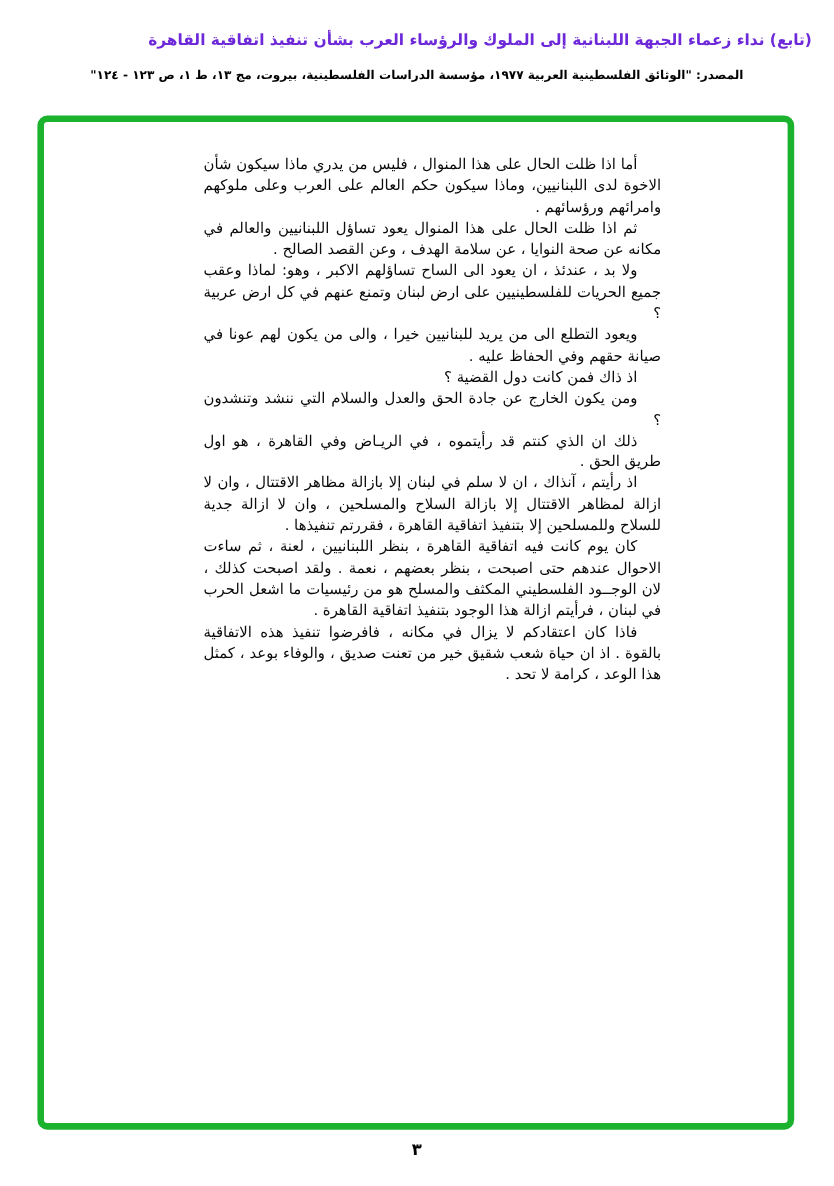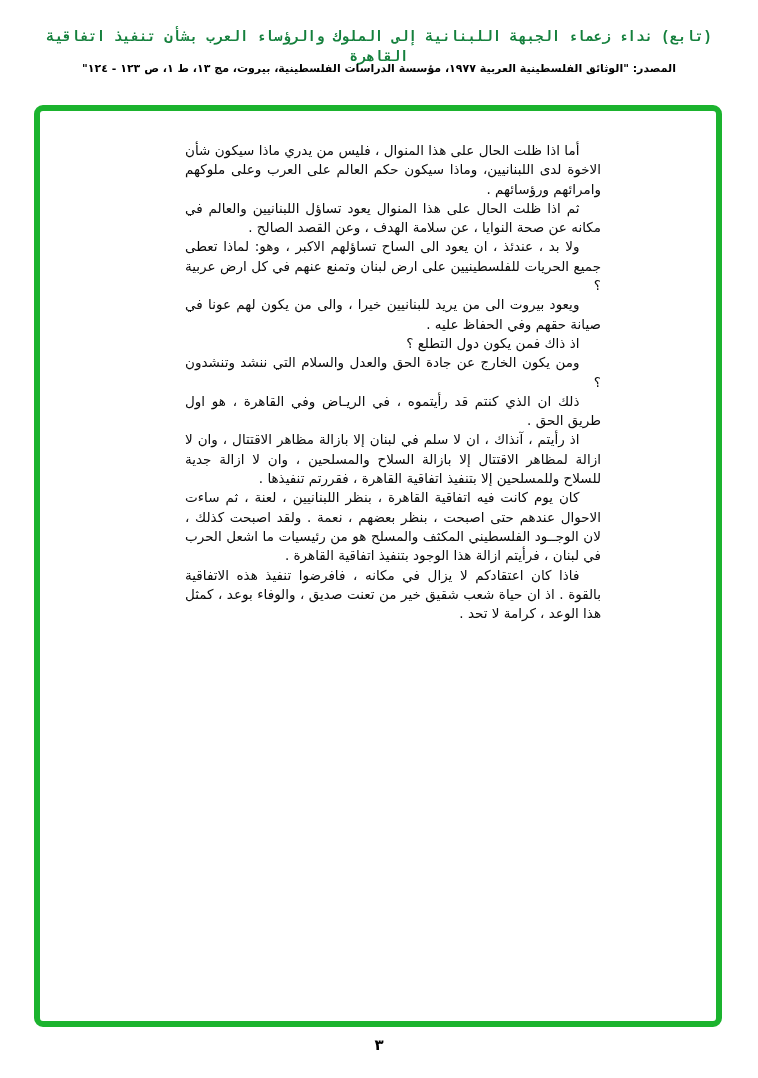--- a/index.html
+++ b/index.html
@@ -14,27 +14,26 @@
     background: #ffffff;
     overflow: hidden;
     font-family: "DejaVu Sans", sans-serif;
     color: #111111;
   }
   .doc-title {
     position: absolute;
     top: 27px;
     left: 20px;
     right: 20px;
-    text-align: center;
+    text-align: right;
     direction: rtl;
     font-weight: bold;
     font-size: 14px;
     line-height: 20px;
-    color: #15803d;
-    font-family: Liberation Mono, monospace;
+    color: #6d28d9;
   }
   .doc-source {
     position: absolute;
     top: 61px;
     left: 20px;
     right: 20px;
     text-align: center;
     direction: rtl;
     font-weight: bold;
     font-size: 11px;
@@ -87,23 +86,23 @@
 <div class="page">
 
   <div class="doc-title">(تابع) نداء زعماء الجبهة اللبنانية إلى الملوك والرؤساء العرب بشأن تنفيذ اتفاقية القاهرة</div>
 
   <div class="doc-source">المصدر:  "الوثائق الفلسطينية العربية ١٩٧٧، مؤسسة الدراسات الفلسطينية، بيروت، مج ١٣، ط ١، ص ١٢٣ - ١٢٤"</div>
 
   <div class="scan-frame">
     <div class="doc-body">
       <p>أما اذا ظلت الحال على هذا المنوال ، فليس من يدري ماذا سيكون شأن الاخوة لدى اللبنانيين، وماذا سيكون حكم العالم على العرب وعلى ملوكهم وامرائهم ورؤسائهم .</p>
       <p>ثم اذا ظلت الحال على هذا المنوال يعود تساؤل اللبنانيين والعالم في مكانه عن صحة النوايا ، عن سلامة الهدف ، وعن القصد الصالح .</p>
-      <p>ولا بد ، عندئذ ، ان يعود الى الساح تساؤلهم الاكبر ، وهو: لماذا تعطى جميع الحريات للفلسطينيين على ارض لبنان وتمنع عنهم في كل ارض عربية ؟</p>
-      <p>ويعود بيروت الى من يريد للبنانيين خيرا ، والى من يكون لهم عونا في صيانة حقهم وفي الحفاظ عليه .</p>
-      <p>اذ ذاك فمن يكون دول التطلع ؟</p>
+      <p>ولا بد ، عندئذ ، ان يعود الى الساح تساؤلهم الاكبر ، وهو: لماذا وعقب جميع الحريات للفلسطينيين على ارض لبنان وتمنع عنهم في كل ارض عربية ؟</p>
+      <p>ويعود التطلع الى من يريد للبنانيين خيرا ، والى من يكون لهم عونا في صيانة حقهم وفي الحفاظ عليه .</p>
+      <p>اذ ذاك فمن كانت دول القضية ؟</p>
       <p>ومن يكون الخارج عن جادة الحق والعدل والسلام التي ننشد وتنشدون ؟</p>
       <p>ذلك ان الذي كنتم قد رأيتموه ، في الريـاض وفي القاهرة ، هو اول طريق الحق .</p>
       <p>اذ رأيتم ، آنذاك ، ان لا سلم في لبنان إلا بازالة مظاهر الاقتتال ، وان لا ازالة لمظاهر الاقتتال إلا بازالة السلاح والمسلحين ، وان لا ازالة جدية للسلاح وللمسلحين إلا بتنفيذ اتفاقية القاهرة ، فقررتم تنفيذها .</p>
       <p>كان يوم كانت فيه اتفاقية القاهرة ، بنظر اللبنانيين ، لعنة ، ثم ساءت الاحوال عندهم حتى اصبحت ، بنظر بعضهم ، نعمة . ولقد اصبحت كذلك ، لان الوجــود الفلسطيني المكثف والمسلح هو من رئيسيات ما اشعل الحرب في لبنان ، فرأيتم ازالة هذا الوجود بتنفيذ اتفاقية القاهرة .</p>
       <p>فاذا كان اعتقادكم لا يزال في مكانه ، فافرضوا تنفيذ هذه الاتفاقية بالقوة . اذ ان حياة شعب شقيق خير من تعنت صديق ، والوفاء بوعد ، كمثل هذا الوعد ، كرامة لا تحد .</p>
     </div>
   </div>
 
   <div class="page-number">٣</div>
 

